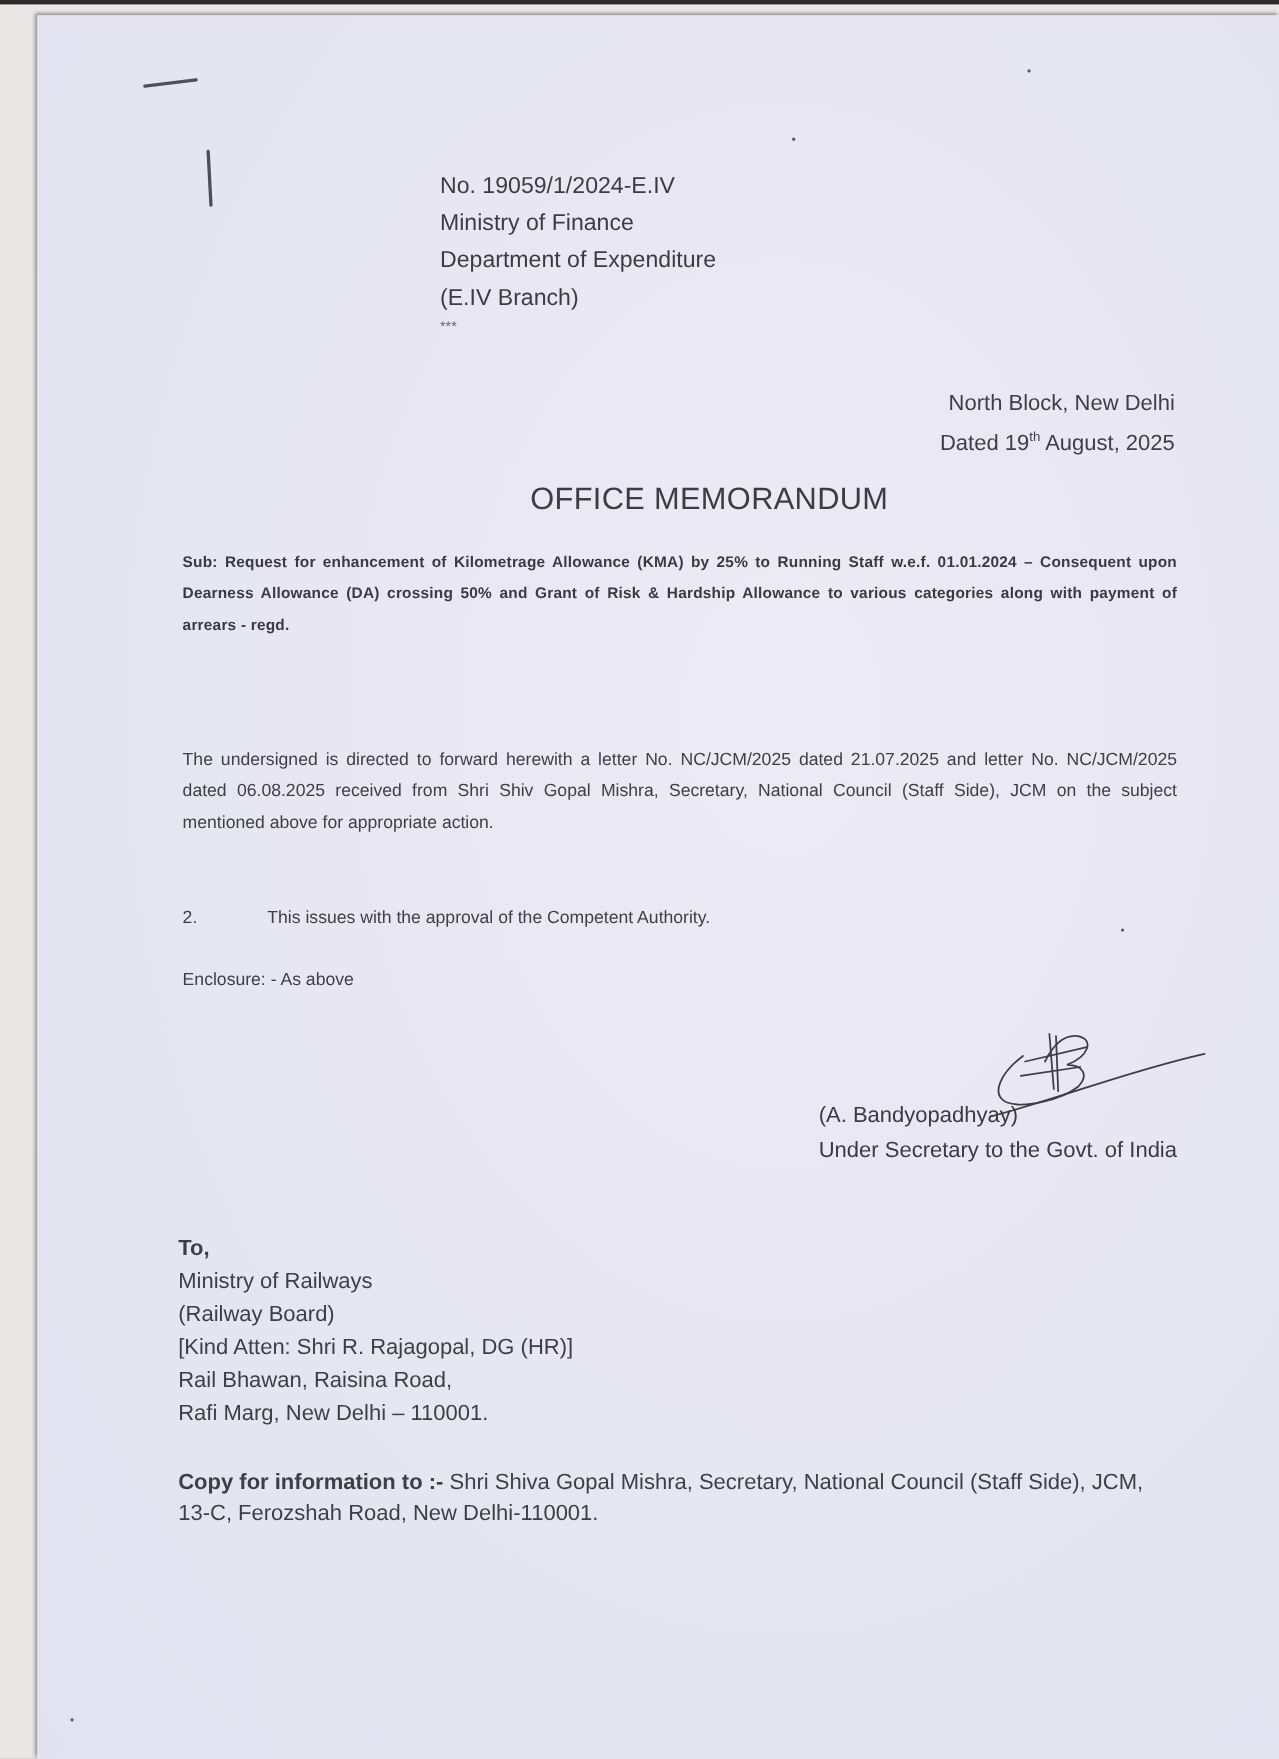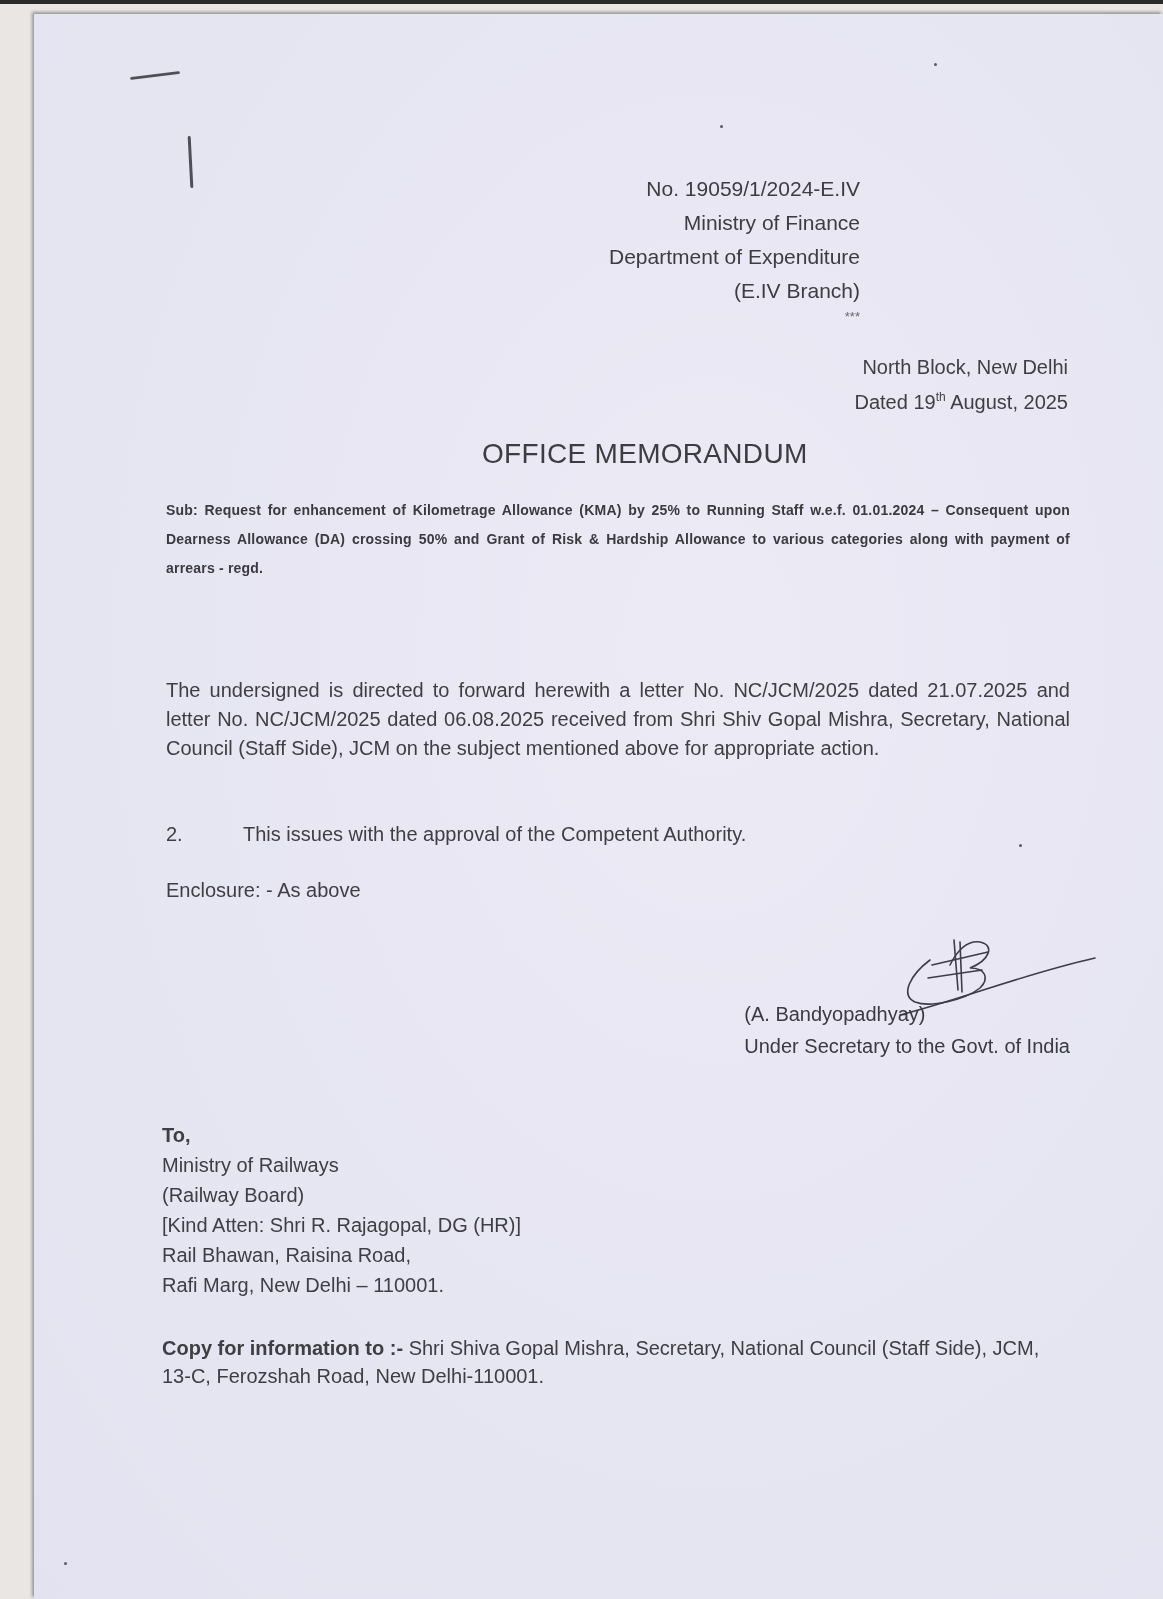--- a/index.html
+++ b/index.html
@@ -45,23 +45,23 @@
       transform: rotate(-3deg);
     }
     .speck {
       position: absolute;
       width: 3px; height: 3px;
       background: #5a5a66;
       border-radius: 50%;
     }
     .header-block {
       position: absolute;
-      left: 400px; top: 172px;
+      left: 400px; top: 152px;
       width: 460px;
-      text-align: right;
+      text-align: left;
       font-size: 21px;
       line-height: 34px;
       color: #3c3c42;
     }
     .header-block .stars {
       font-size: 13px;
       line-height: 18px;
       color: #6a6a70;
     }
     .place-date {
@@ -88,21 +88,21 @@
       line-height: 29px;
       font-weight: bold;
       text-align: justify;
       color: #3a3a40;
       letter-spacing: 0.2px;
     }
     .para {
       position: absolute;
       left: 166px;
       width: 904px;
-      font-size: 20px;
+      font-size: 16px;
       line-height: 29px;
       text-align: justify;
       color: #3e3e44;
     }
     .para1 { top: 676px; }
     .para2 { top: 820px; }
     .para2 .num { display: inline-block; width: 77px; }
     .enclosure { top: 876px; }
     .signature {
       position: absolute;

